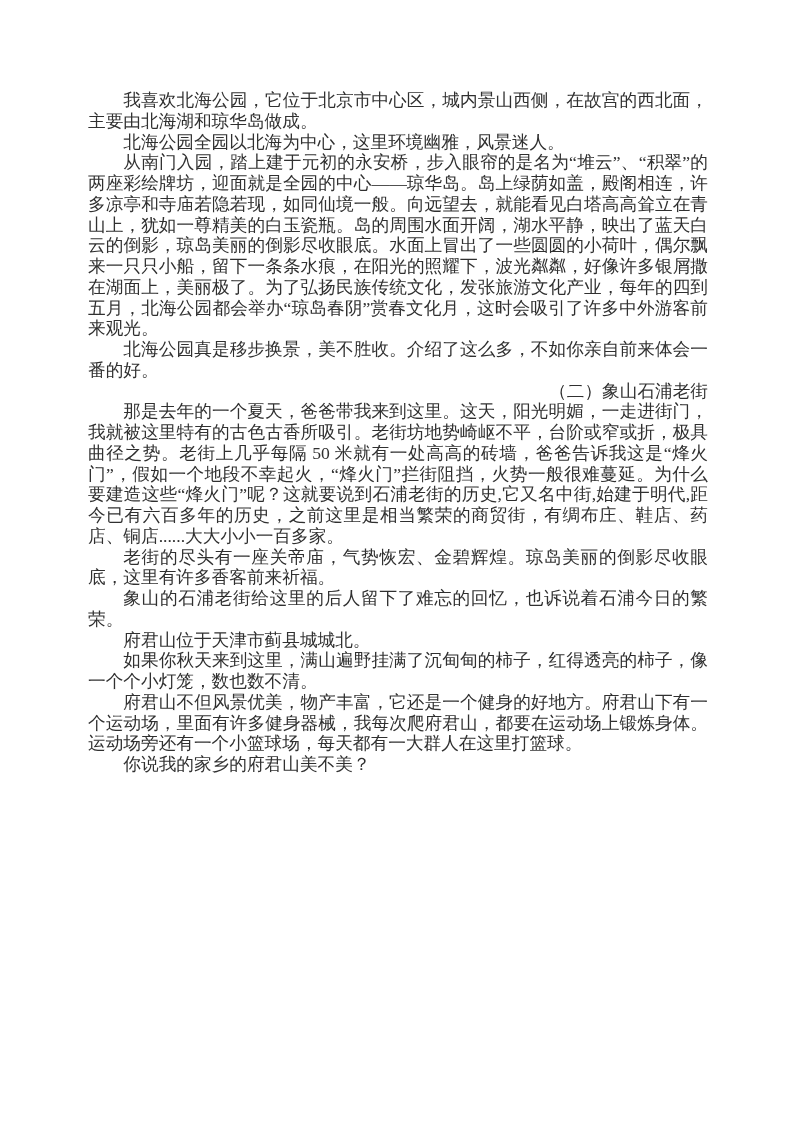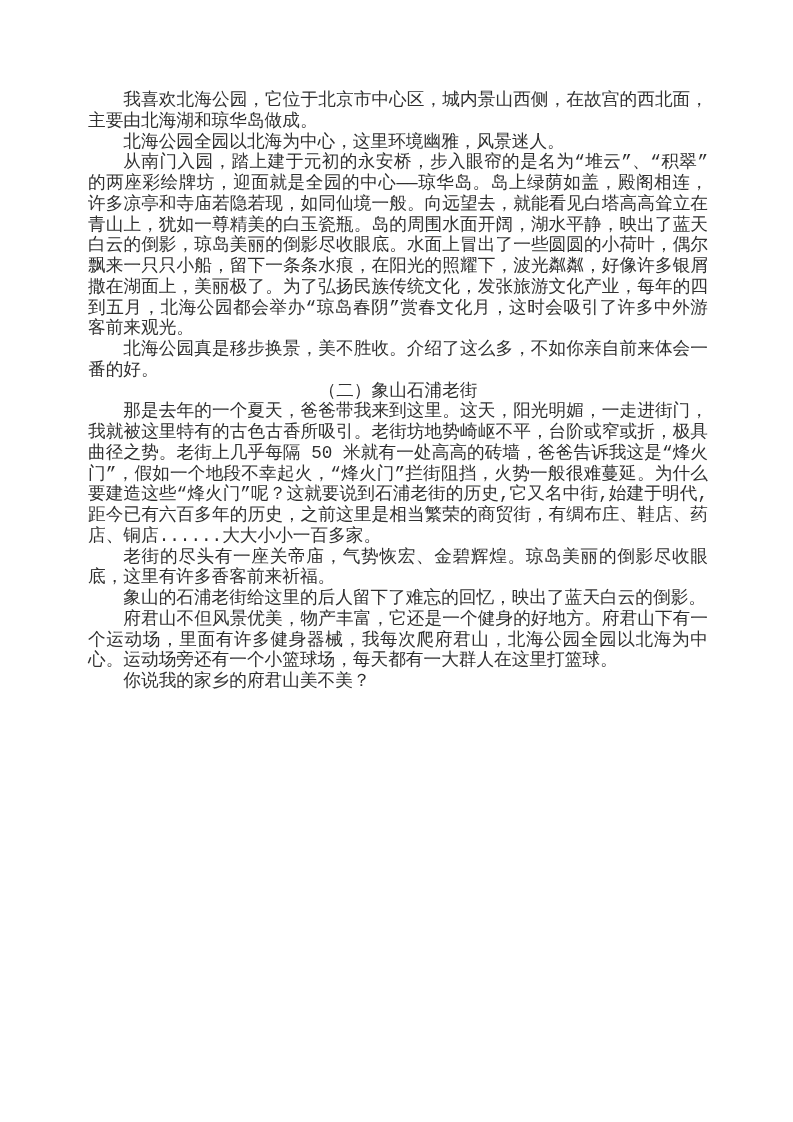--- a/index.html
+++ b/index.html
@@ -24,40 +24,41 @@
     line-height: 20.75px;
     color: #303030;
     text-align: justify;
     text-justify: inter-ideograph;
   }
   .content p {
     margin: 0;
     padding: 0;
     text-indent: 2em;
     word-break: normal;
-    font-family: Liberation Mono, monospace;
   }
   .content p.section-heading {
     text-indent: 0;
-    text-align: center;
+    text-align: right;
   }
 </style>
 </head>
 <body>
 
 <div class="page">
   <div class="content">
 
     <p>我喜欢北海公园，它位于北京市中心区，城内景山西侧，在故宫的西北面，主要由北海湖和琼华岛做成。</p>
     <p>北海公园全园以北海为中心，这里环境幽雅，风景迷人。</p>
     <p>从南门入园，踏上建于元初的永安桥，步入眼帘的是名为“堆云”、“积翠”的两座彩绘牌坊，迎面就是全园的中心——琼华岛。岛上绿荫如盖，殿阁相连，许多凉亭和寺庙若隐若现，如同仙境一般。向远望去，就能看见白塔高高耸立在青山上，犹如一尊精美的白玉瓷瓶。岛的周围水面开阔，湖水平静，映出了蓝天白云的倒影，琼岛美丽的倒影尽收眼底。水面上冒出了一些圆圆的小荷叶，偶尔飘来一只只小船，留下一条条水痕，在阳光的照耀下，波光粼粼，好像许多银屑撒在湖面上，美丽极了。为了弘扬民族传统文化，发张旅游文化产业，每年的四到五月，北海公园都会举办“琼岛春阴”赏春文化月，这时会吸引了许多中外游客前来观光。</p>
     <p>北海公园真是移步换景，美不胜收。介绍了这么多，不如你亲自前来体会一番的好。</p>
 
     <p class="section-heading">（二）象山石浦老街</p>
     <p>那是去年的一个夏天，爸爸带我来到这里。这天，阳光明媚，一走进街门，我就被这里特有的古色古香所吸引。老街坊地势崎岖不平，台阶或窄或折，极具曲径之势。老街上几乎每隔 50 米就有一处高高的砖墙，爸爸告诉我这是“烽火门”，假如一个地段不幸起火，“烽火门”拦街阻挡，火势一般很难蔓延。为什么要建造这些“烽火门”呢？这就要说到石浦老街的历史,它又名中街,始建于明代,距今已有六百多年的历史，之前这里是相当繁荣的商贸街，有绸布庄、鞋店、药店、铜店......大大小小一百多家。</p>
     <p>老街的尽头有一座关帝庙，气势恢宏、金碧辉煌。琼岛美丽的倒影尽收眼底，这里有许多香客前来祈福。</p>
-    <p>象山的石浦老街给这里的后人留下了难忘的回忆，映出了蓝天白云的倒影。</p>
+    <p>象山的石浦老街给这里的后人留下了难忘的回忆，也诉说着石浦今日的繁荣。</p>
 
-    <p>府君山不但风景优美，物产丰富，它还是一个健身的好地方。府君山下有一个运动场，里面有许多健身器械，我每次爬府君山，北海公园全园以北海为中心。运动场旁还有一个小篮球场，每天都有一大群人在这里打篮球。</p>
+    <p>府君山位于天津市蓟县城城北。</p>
+    <p>如果你秋天来到这里，满山遍野挂满了沉甸甸的柿子，红得透亮的柿子，像一个个小灯笼，数也数不清。</p>
+    <p>府君山不但风景优美，物产丰富，它还是一个健身的好地方。府君山下有一个运动场，里面有许多健身器械，我每次爬府君山，都要在运动场上锻炼身体。运动场旁还有一个小篮球场，每天都有一大群人在这里打篮球。</p>
     <p>你说我的家乡的府君山美不美？</p>
 
   </div>
 </div>
 
 </body></html>

